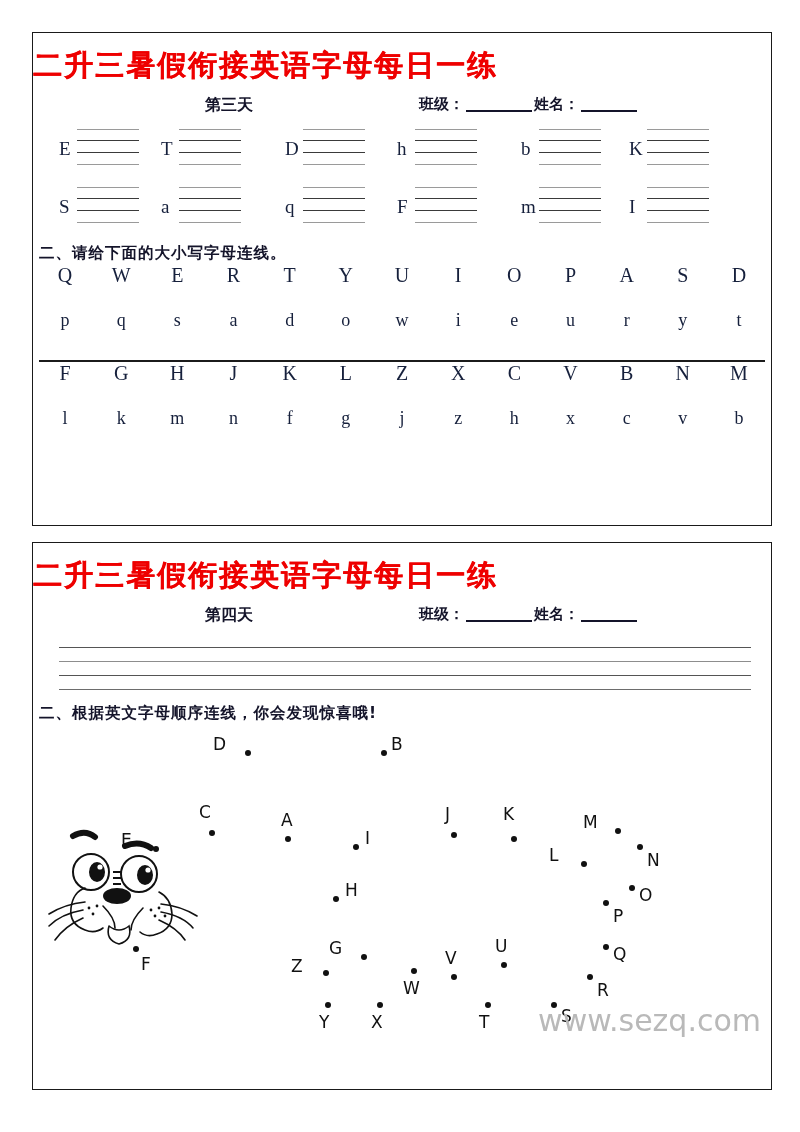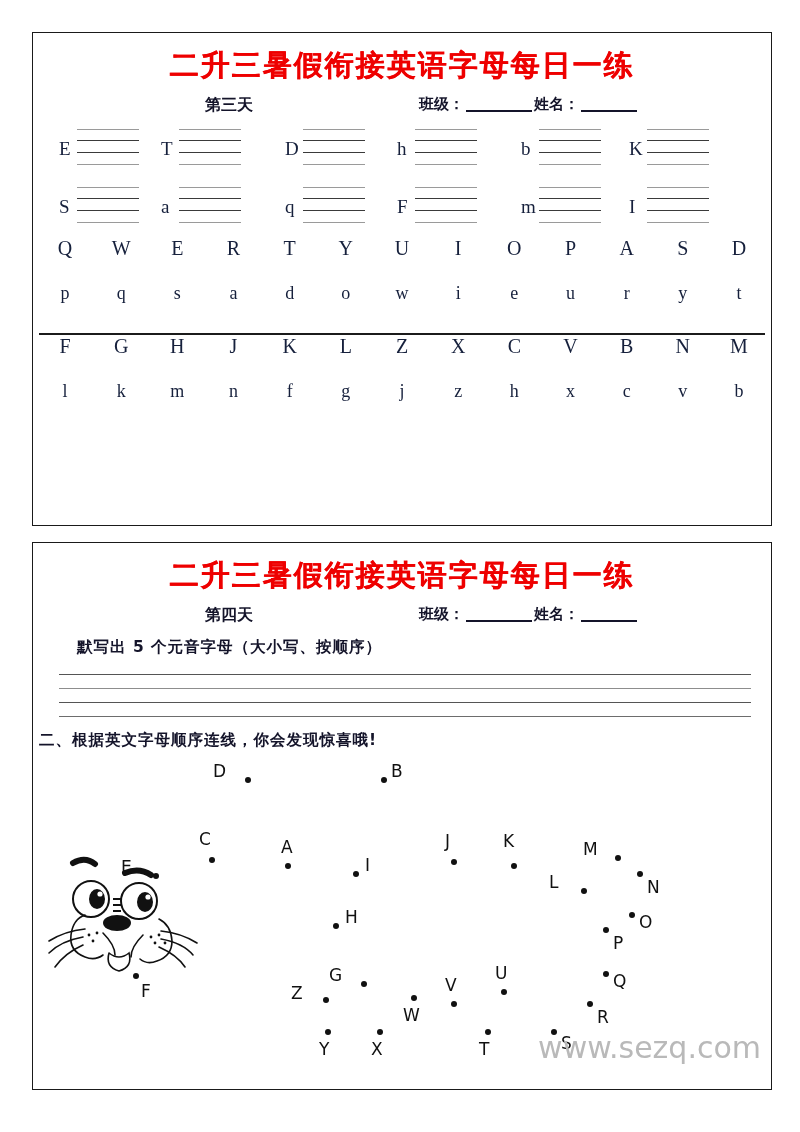--- a/index.html
+++ b/index.html
@@ -14,21 +14,21 @@
     position:absolute;
     box-sizing:border-box;
     border:1.6px solid #1a1a1a;
     background:#fff;
     overflow:hidden;
   }
   #sheet-day3{left:32px;top:32px;width:740px;height:494px;}
   #sheet-day4{left:32px;top:542px;width:740px;height:548px;}
 
   .wtitle{
-    text-align:center;
+    text-align:left;
     color:#ee0000;
     font-family:"Liberation Serif", serif;
     font-weight:bold;
     font-size:29px;
     letter-spacing:2px;
     margin-top:13px;
     text-shadow:0.5px 0 0 #ee0000;
   }
   .metarow{
     position:relative;
@@ -251,20 +251,21 @@
           <div class="staff4" style="left: 18px;">
             <i></i>
             <i></i>
             <i></i>
             <i></i>
           </div>
         </div>
       </div>
     </div>
 
+  <div class="qline">二、请给下面的大小写字母连线。</div>
 
   <div id="match-host-0">
       <div class="matchrow">
         <span class="mletter" style="left: 32px;">Q</span>
         <span class="mletter" style="left: 88.1667px;">W</span>
         <span class="mletter" style="left: 144.333px;">E</span>
         <span class="mletter" style="left: 200.5px;">R</span>
         <span class="mletter" style="left: 256.667px;">T</span>
         <span class="mletter" style="left: 312.833px;">Y</span>
         <span class="mletter" style="left: 369px;">U</span>
@@ -330,21 +331,20 @@
 
   <div class="wtitle">二升三暑假衔接英语字母每日一练</div>
 
   <div class="metarow">
     <span class="day">第四天</span>
     <span class="classname">
       <span>班级：</span><span class="blankline"></span><span>姓名：</span><span class="blankline short"></span>
     </span>
   </div>
 
-  <div class="qline indent">默写出 5 个元音字母（大小写、按顺序）</div>
 
   <div class="widestaff">
     <i></i>
     <i></i>
     <i></i>
     <i></i>
   </div>
 
   <div class="qline">二、根据英文字母顺序连线，你会发现惊喜哦!</div>
 

